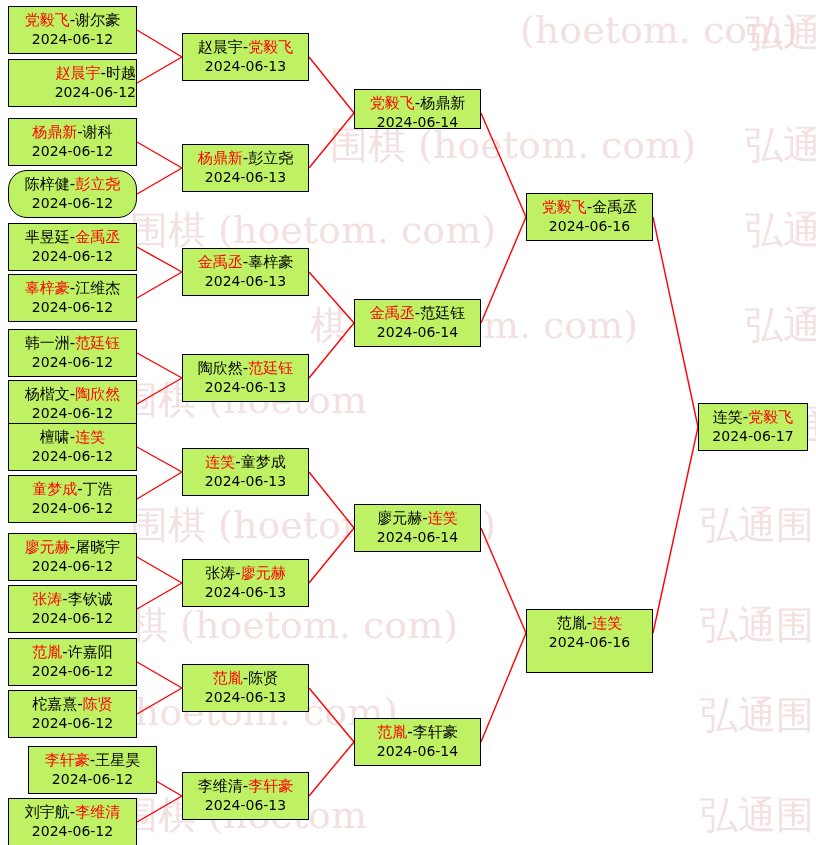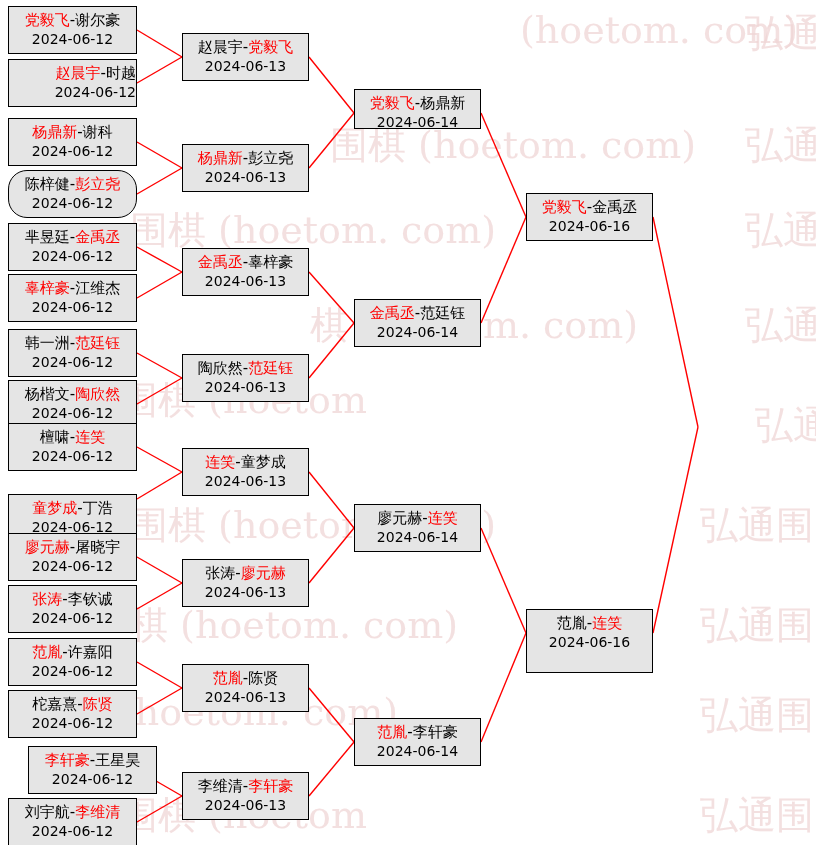--- a/index.html
+++ b/index.html
@@ -35,21 +35,21 @@
   }
   #lines-layer {
     position: absolute;
     left: 0; top: 0;
     z-index: 1;
   }
   .match {
     position: absolute;
     box-sizing: border-box;
     border: 1px solid #000000;
-    background: #e5e5e5;
+    background: #bef264;
     text-align: center;
     z-index: 2;
     line-height: 1.35;
     padding-top: 3px;
   }
   .match .players {
     font-size: 15px;
     white-space: nowrap;
     color: #000000;
   }
@@ -159,21 +159,21 @@
       <div class="date">2024-06-12</div>
     </div>
     <div class="match" style="left: 8px; top: 380px; width: 129px; height: 48px;">
       <div class="players"><span class="lose">杨楷文</span><span>-</span><span class="win">陶欣然</span></div>
       <div class="date">2024-06-12</div>
     </div>
     <div class="match" style="left: 8px; top: 423px; width: 129px; height: 48px;">
       <div class="players"><span class="lose">檀啸</span><span>-</span><span class="win">连笑</span></div>
       <div class="date">2024-06-12</div>
     </div>
-    <div class="match" style="left: 8px; top: 475px; width: 129px; height: 48px; margin-top: 19px;">
+    <div class="match" style="left: 8px; top: 475px; width: 129px; height: 48px;">
       <div class="players"><span class="win">童梦成</span><span>-</span><span class="lose">丁浩</span></div>
       <div class="date">2024-06-12</div>
     </div>
     <div class="match" style="left: 8px; top: 533px; width: 129px; height: 48px;">
       <div class="players"><span class="win">廖元赫</span><span>-</span><span class="lose">屠晓宇</span></div>
       <div class="date">2024-06-12</div>
     </div>
     <div class="match" style="left: 8px; top: 585px; width: 129px; height: 48px;">
       <div class="players"><span class="win">张涛</span><span>-</span><span class="lose">李钦诚</span></div>
       <div class="date">2024-06-12</div>
@@ -243,13 +243,17 @@
       <div class="date">2024-06-14</div>
     </div>
     <div class="match" style="left: 526px; top: 193px; width: 127px; height: 48px;">
       <div class="players"><span class="win">党毅飞</span><span>-</span><span class="lose">金禹丞</span></div>
       <div class="date">2024-06-16</div>
     </div>
     <div class="match" style="left: 526px; top: 609px; width: 127px; height: 64px;">
       <div class="players"><span class="lose">范胤</span><span>-</span><span class="win">连笑</span></div>
       <div class="date">2024-06-16</div>
     </div>
+    <div class="match" style="left: 698px; top: 403px; width: 110px; height: 48px;">
+      <div class="players"><span class="lose">连笑</span><span>-</span><span class="win">党毅飞</span></div>
+      <div class="date">2024-06-17</div>
+    </div>
   </div>
 
 </body></html>

